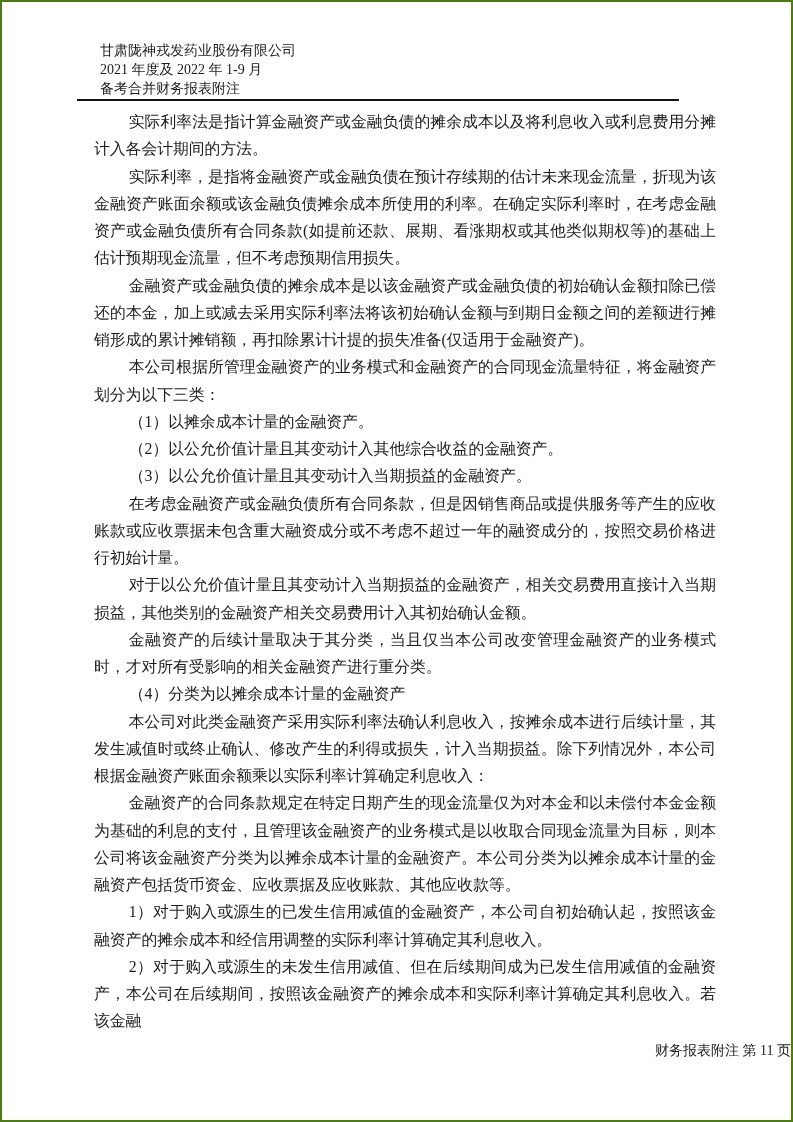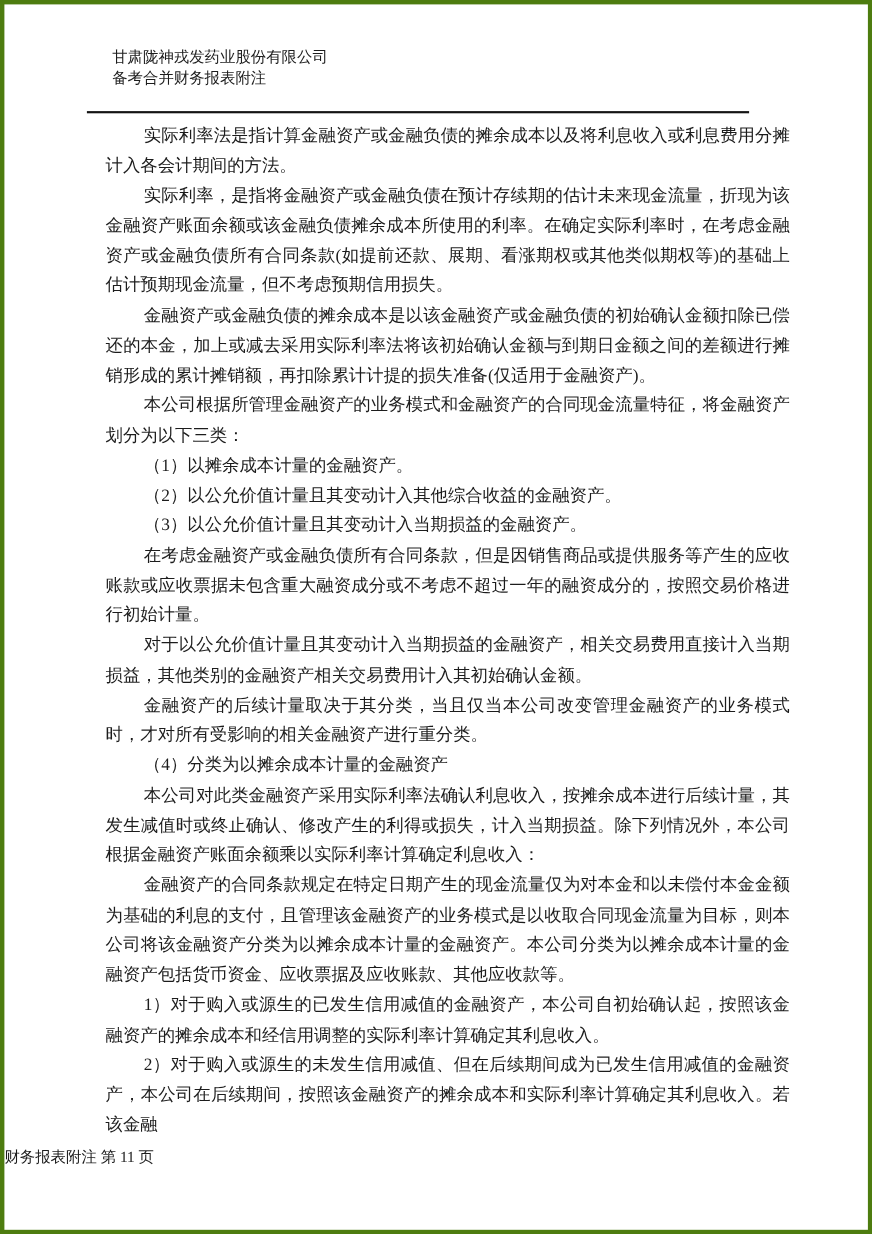--- a/index.html
+++ b/index.html
@@ -1,21 +1,21 @@
 <!DOCTYPE html>
 <html lang="zh"><head>
 <meta charset="utf-8">
 <style>
   html,body { margin:0; padding:0; background:#ffffff; }
   .page {
     position:relative;
     width:793px; height:1122px;
     box-sizing:border-box;
     background:#ffffff;
-    border:4px solid #4d7c0f;
+    border:2px solid #4d7c0f;
     font-family:"Liberation Serif","DejaVu Serif",serif;
     color:#1c1c1c;
     overflow:hidden;
   }
   .hdr {
     position:absolute; left:98px; top:39px;
     font-size:14px; line-height:19px;
     white-space:nowrap;
   }
   .rule {
@@ -25,30 +25,31 @@
   }
   .doc-body {
     position:absolute; left:92px; top:106px; width:622px;
     font-size:15.8px; line-height:27.25px;
     text-align:justify;
   }
   .doc-body p { margin:0; text-indent:2.2em; }
   .doc-body p.heading { font-weight:bold; }
   .ftr {
     position:absolute; left:0; top:1040px; width:100%;
-    text-align:left; font-size:14px; line-height:18px;
+    text-align:right; font-size:14px; line-height:18px;
   }
 </style>
 </head>
 <body>
 
 <div class="page">
 
   <header class="hdr">
     <div>甘肃陇神戎发药业股份有限公司</div>
+    <div>2021 年度及 2022 年 1-9 月</div>
     <div>备考合并财务报表附注</div>
   </header>
 
   <div class="rule"></div>
 
   <main class="doc-body" id="paragraphs">
       <p class="para">实际利率法是指计算金融资产或金融负债的摊余成本以及将利息收入或利息费用分摊计入各会计期间的方法。</p>
       <p class="para">实际利率，是指将金融资产或金融负债在预计存续期的估计未来现金流量，折现为该金融资产账面余额或该金融负债摊余成本所使用的利率。在确定实际利率时，在考虑金融资产或金融负债所有合同条款(如提前还款、展期、看涨期权或其他类似期权等)的基础上估计预期现金流量，但不考虑预期信用损失。</p>
       <p class="para">金融资产或金融负债的摊余成本是以该金融资产或金融负债的初始确认金额扣除已偿还的本金，加上或减去采用实际利率法将该初始确认金额与到期日金额之间的差额进行摊销形成的累计摊销额，再扣除累计计提的损失准备(仅适用于金融资产)。</p>
       <p class="para">本公司根据所管理金融资产的业务模式和金融资产的合同现金流量特征，将金融资产划分为以下三类：</p>

